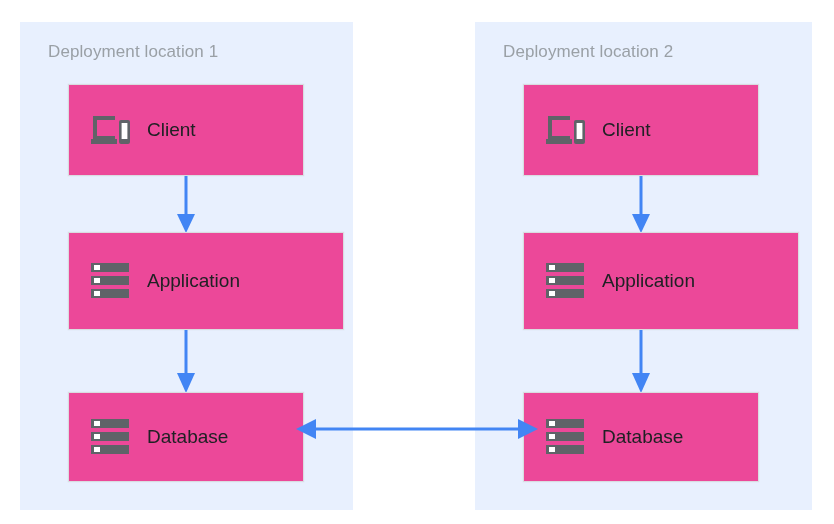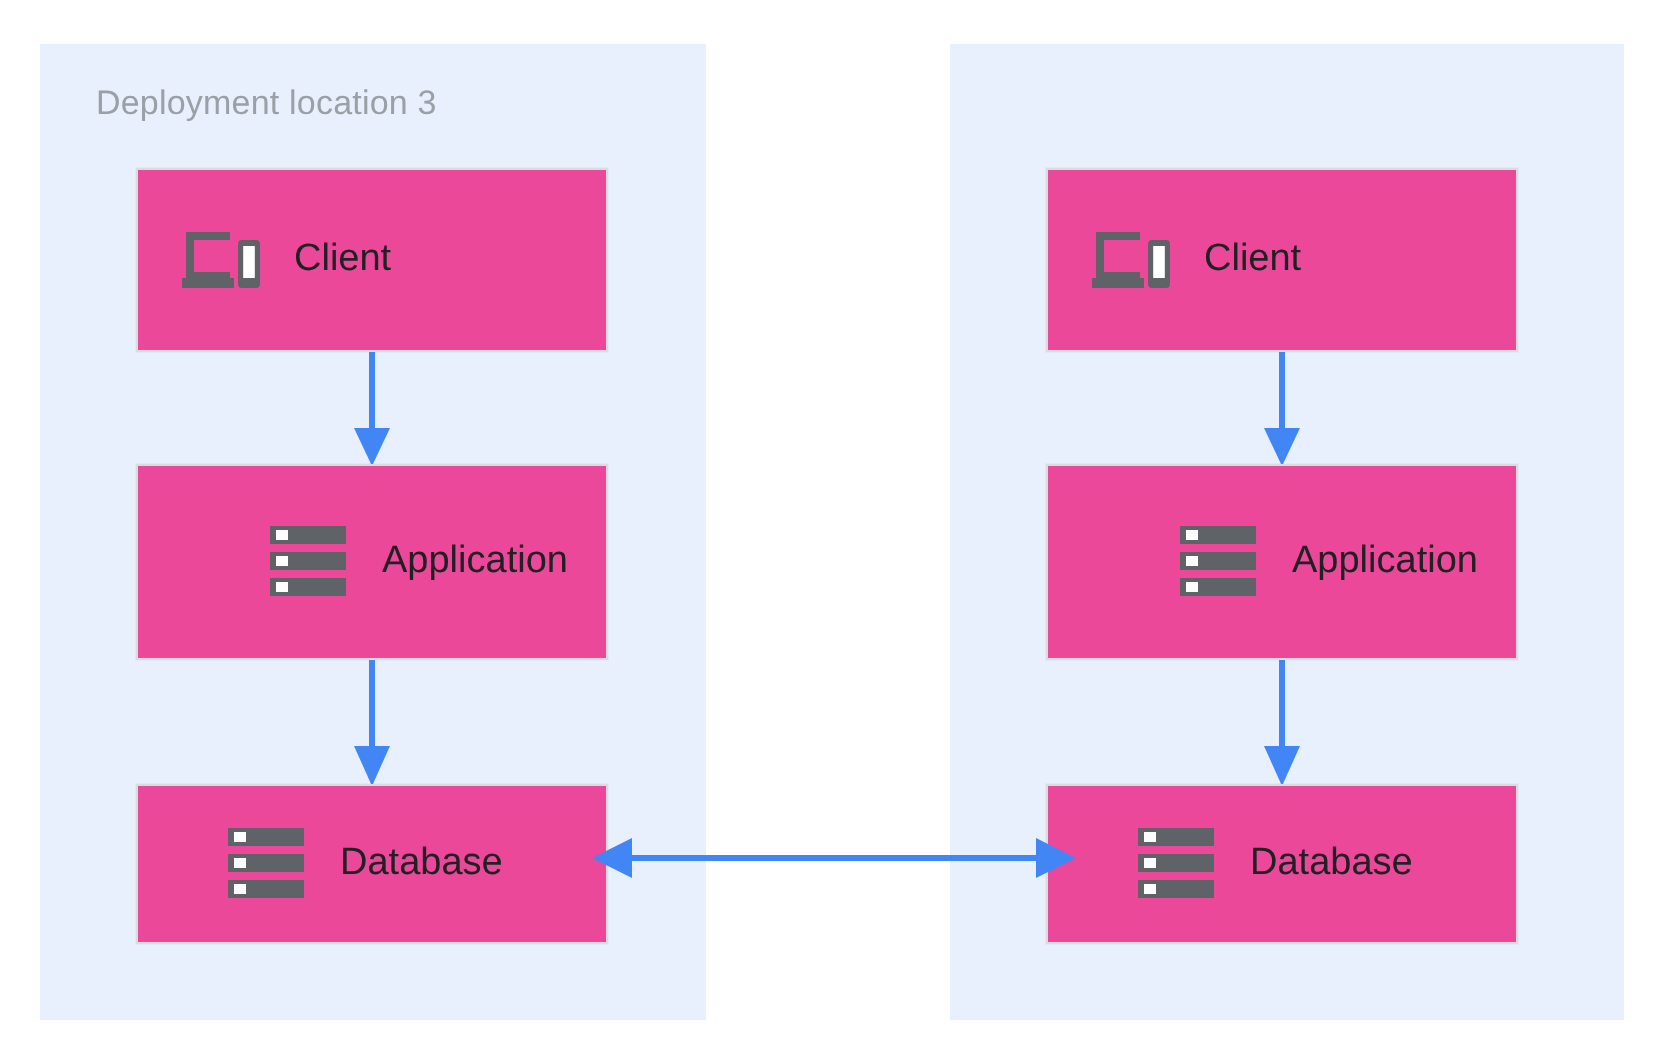--- a/index.html
+++ b/index.html
@@ -61,22 +61,22 @@
     flex: 0 0 auto;
     margin-left: 14px;
     font-size: 19px;
     line-height: 22px;
     color: #202124;
     white-space: nowrap;
   }
 
   
   .n-client { left: 48px;  top: 62px;  width: 236px; height: 92px; }
-  .n-app    { left: 48px;  top: 210px; width: 236px; height: 98px; padding-left: 44px; }
-  .n-db     { left: 48px;  top: 370px; width: 236px; height: 80px; padding-left: 23px; }
+  .n-app    { left: 48px;  top: 210px; width: 276px; height: 98px; }
+  .n-db     { left: 48px;  top: 370px; width: 236px; height: 90px; }
 
   .arrow-v {
     position: absolute;
     width: 26px;
   }
   .arrow-v.a1 { left: 153px; top: 154px; height: 57px; }
   .arrow-v.a2 { left: 153px; top: 308px; height: 63px; }
 
   .arrow-h {
     position: absolute;
@@ -87,21 +87,21 @@
   }
   svg { display: block; overflow: visible; }
 </style>
 </head>
 <body>
 
 <div id="canvas">
 
   <div class="zone left">
 
-    <div class="zone-title">Deployment location 3</div>
+    <div class="zone-title">Deployment location 1</div>
 
     <div class="node n-client">
       <span class="node-icon">
         <svg width="40" height="32" viewBox="0 0 40 32" aria-hidden="true">
           <path d="M2 2 h22 v4 h-18 v16 h18 v4 h-22 z" fill="#5f6368"></path>
           <rect x="0" y="25" width="26" height="5" fill="#5f6368"></rect>
           <rect x="28" y="6" width="11" height="24" rx="2" fill="#5f6368"></rect>
           <rect x="30.6" y="9" width="5.8" height="16" fill="#ffffff"></rect>
         </svg>
       </span>
@@ -146,20 +146,21 @@
           <rect x="0" y="27" width="38" height="9" fill="#5f6368"></rect>
           <rect x="3" y="29" width="6" height="5" fill="#ffffff"></rect>
         </svg>
       </span>
       <span class="node-label">Database</span>
     </div>
   </div>
 
   <div class="zone right">
 
+    <div class="zone-title">Deployment location 2</div>
 
     <div class="node n-client">
       <span class="node-icon">
         <svg width="40" height="32" viewBox="0 0 40 32" aria-hidden="true">
           <path d="M2 2 h22 v4 h-18 v16 h18 v4 h-22 z" fill="#5f6368"></path>
           <rect x="0" y="25" width="26" height="5" fill="#5f6368"></rect>
           <rect x="28" y="6" width="11" height="24" rx="2" fill="#5f6368"></rect>
           <rect x="30.6" y="9" width="5.8" height="16" fill="#ffffff"></rect>
         </svg>
       </span>

